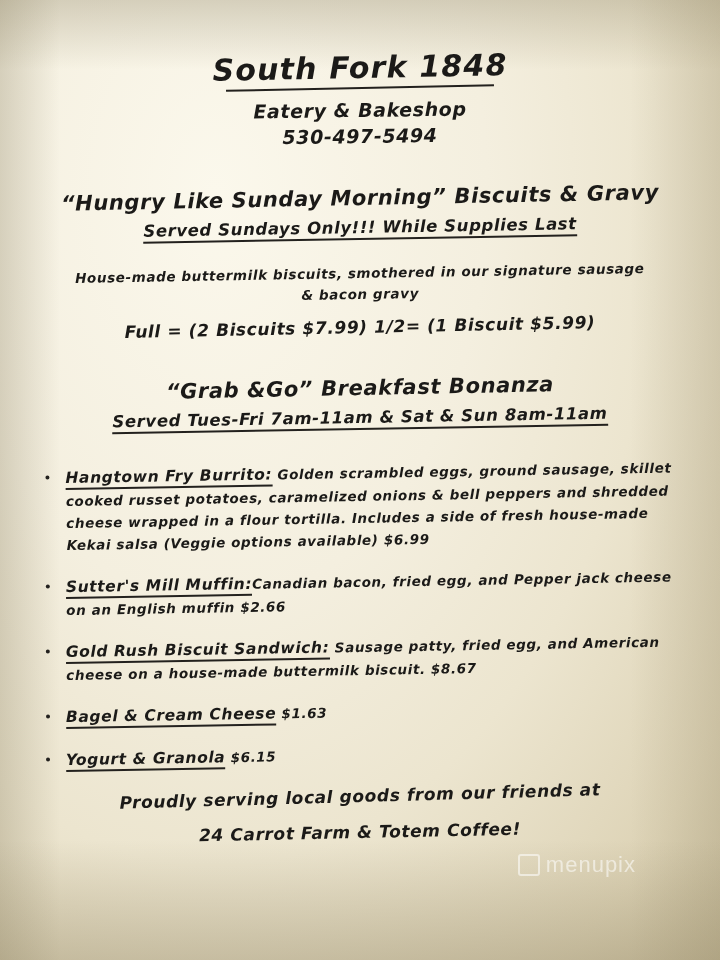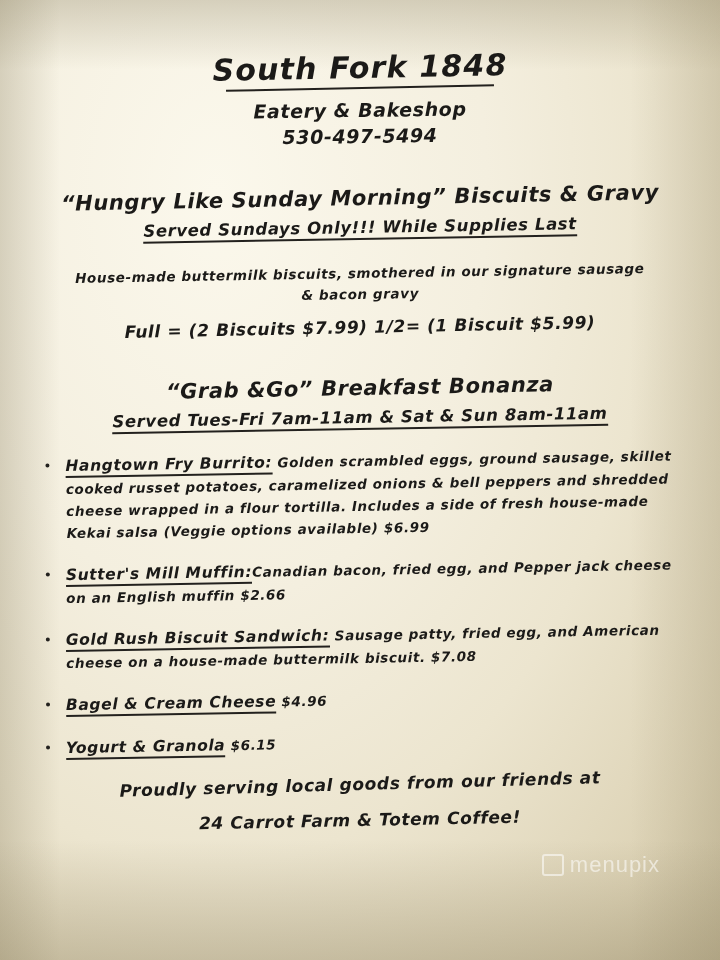--- a/index.html
+++ b/index.html
@@ -124,21 +124,21 @@
   }
   .price-line {
     text-align: center;
     font-size: 17px;
     font-weight: bold;
     margin-top: 12px;
     transform: rotate(-1.2deg);
   }
 
   .items {
-    margin-top: 22px;
+    margin-top: 34px;
     padding: 0 6px 0 2px;
   }
   .item {
     position: relative;
     margin-bottom: 18px;
     padding-left: 30px;
     font-size: 13.5px;
     line-height: 1.62;
     font-weight: bold;
     transform: rotate(-1deg);
@@ -176,21 +176,21 @@
     margin-bottom: 16px;
   }
   .footer-line2 {
     font-size: 17px;
     font-weight: bold;
     transform: rotate(-1.2deg);
   }
 
   .watermark {
     position: absolute;
-    right: 60px;
+    right: 84px;
     bottom: 82px;
     z-index: 3;
     color: rgba(255,255,255,0.55);
     font-family: "Liberation Sans", sans-serif;
     font-size: 22px;
     letter-spacing: 1px;
     display: flex;
     align-items: center;
     gap: 6px;
     pointer-events: none;
@@ -241,26 +241,26 @@
         <span class="item-name">Hangtown Fry Burrito:</span><span class="item-desc"> Golden scrambled eggs, ground sausage, skillet cooked russet potatoes, caramelized onions &amp; bell peppers and shredded cheese wrapped in a flour tortilla. Includes a side of fresh house-made Kekai salsa (Veggie options available)</span><span class="item-price"> $6.99</span>
       </div>
 
       <div class="item hand">
         <span class="bullet"></span>
         <span class="item-name">Sutter's Mill Muffin:</span><span class="item-desc">Canadian bacon, fried egg, and Pepper jack cheese on an English muffin</span><span class="item-price"> $2.66</span>
       </div>
 
       <div class="item hand">
         <span class="bullet"></span>
-        <span class="item-name">Gold Rush Biscuit Sandwich:</span><span class="item-desc"> Sausage patty, fried egg, and American cheese on a house-made buttermilk biscuit.</span><span class="item-price"> $7.08</span>
-      </div>
-
-      <div class="item hand">
-        <span class="bullet"></span>
-        <span class="item-name">Bagel &amp; Cream Cheese</span><span class="item-price"> $4.96</span>
+        <span class="item-name">Gold Rush Biscuit Sandwich:</span><span class="item-desc"> Sausage patty, fried egg, and American cheese on a house-made buttermilk biscuit.</span><span class="item-price"> $8.67</span>
+      </div>
+
+      <div class="item hand">
+        <span class="bullet"></span>
+        <span class="item-name">Bagel &amp; Cream Cheese</span><span class="item-price"> $1.63</span>
       </div>
 
       <div class="item hand">
         <span class="bullet"></span>
         <span class="item-name">Yogurt &amp; Granola</span><span class="item-price"> $6.15</span>
       </div>
 
     </div>
 
     <div class="footer hand">

